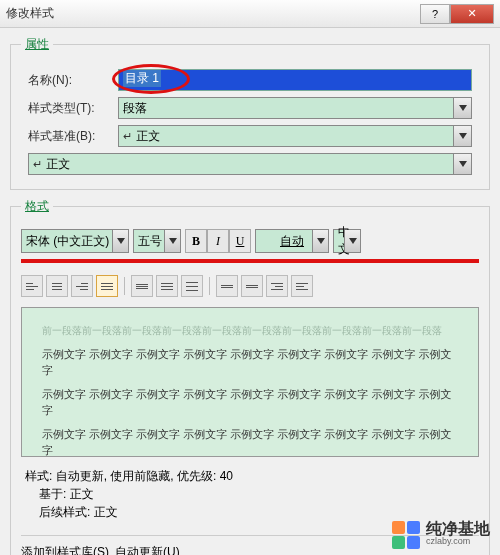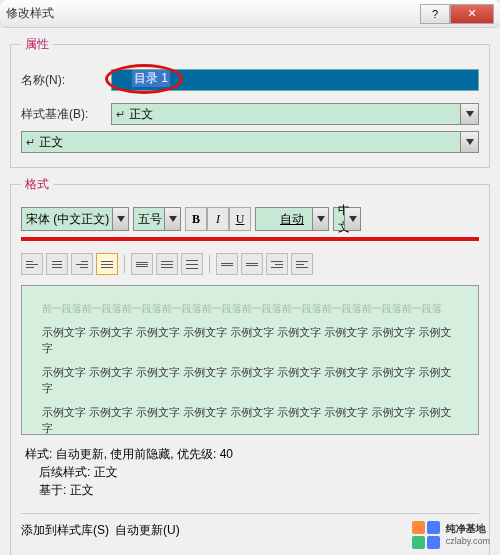--- a/index.html
+++ b/index.html
@@ -1,34 +1,34 @@
 <!DOCTYPE html>
 <html><head>
 <meta charset="utf-8">
 <style>
 * { box-sizing: border-box; margin: 0; padding: 0; font-family: "Microsoft YaHei", SimSun, sans-serif; font-size: 12px; }
 body { background: #e8e8e8; width: 500px; height: 555px; overflow: hidden; position: relative; }
 
-.titlebar { background: linear-gradient(#fdfdfd, #e8e8e8); border-bottom: 1px solid #ccc; height: 28px; display: flex; align-items: center; padding: 0 6px; border-radius: 8px; }
+.titlebar { background: linear-gradient(#fdfdfd, #e8e8e8); border-bottom: 1px solid #ccc; height: 28px; display: flex; align-items: center; padding: 0 6px; }
 .titlebar-text { flex: 1; color: #333; }
 .titlebar-btns { display: flex; gap: 0; }
 .tbtn { width: 30px; height: 20px; border: 1px solid #aaa; background: linear-gradient(#f5f5f5, #ddd); display: flex; align-items: center; justify-content: center; font-size: 11px; }
 .tbtn.close { background: linear-gradient(#e46a5a, #c1392b); color: #fff; width: 44px; }
 .tbtn.help { background: linear-gradient(#f9f9f9, #e0e0e0); }
 
 .dialog-body { padding: 8px 10px 10px 10px; background: #f0f0f0; }
 
 fieldset { border: 1px solid #ccc; padding: 10px 10px 8px 10px; margin-bottom: 8px; background: #f0f0f0; }
-legend { padding: 0 4px; color: #be185d; }
-
-.row { display: flex; align-items: center; margin: 6px 0; }
+legend { padding: 0 4px; color: #15803d; text-decoration: underline; }
+
+.row { display: flex; align-items: center; margin: 6px 7px; }
 .row label { width: 90px; color: #333; }
 .row .field { flex: 1; position: relative; }
 
-.name-input { width: 100%; height: 22px; border: 1px solid #7a9; background: #0369a1; padding: 0 20px; }
+.name-input { width: 100%; height: 22px; border: 1px solid #7a9; background: #1d4ed8; padding: 0 4px; }
 .name-highlight { position: absolute; left: -6px; top: -5px; width: 78px; height: 30px; border: 3px solid #d11; border-radius: 50%; pointer-events: none; }
 .name-value { background: #3a78c8; color: #fff; padding: 0 2px; display: inline-block; }
 
 .sel { width: 100%; height: 22px; border: 1px solid #888; background: #c7e8d4; display: flex; align-items: center; padding: 0 4px; position: relative; }
 .sel .arrow { position: absolute; right: 0; top: 0; width: 18px; height: 100%; background: linear-gradient(#f0f0f0, #ccc); border-left: 1px solid #888; display: flex; align-items: center; justify-content: center; }
 .arrow svg { width: 8px; height: 6px; }
 .pre-icon { margin-right: 4px; font-size: 11px; color: #333; }
 
 .format-toolbar { display: flex; align-items: center; gap: 4px; padding: 4px 0; }
 .ft-sel { height: 24px; border: 1px solid #888; background: #c7e8d4; display: flex; align-items: center; padding: 0 4px; position: relative; }
@@ -68,21 +68,21 @@
 .chk, .rad { display: flex; align-items: center; gap: 4px; }
 
 .watermark { position: absolute; right: 10px; bottom: 6px; display: flex; align-items: center; gap: 6px; color: #333; }
 .wm-icon { width: 28px; height: 28px; position: relative; }
 .wm-icon .sq { position: absolute; width: 13px; height: 13px; border-radius: 2px; }
 .wm-icon .s1 { background:#ff8a3d; left:0; top:0; }
 .wm-icon .s2 { background:#4a7cff; right:0; top:0; }
 .wm-icon .s3 { background:#3dbf7a; left:0; bottom:0; }
 .wm-icon .s4 { background:#4a7cff; right:0; bottom:0; }
 .wm-text { display:flex; flex-direction:column; line-height:13px; }
-.wm-text .zh { font-weight:bold; font-size:10px; }
+.wm-text .zh { font-weight:bold; font-size:16px; }
 .wm-text .en { font-size:9px; color:#666; }
 </style>
 </head>
 <body>
 
 <div class="titlebar">
   <span class="titlebar-text">修改样式</span>
   <div class="titlebar-btns">
     <div class="tbtn help">?</div>
     <div class="tbtn close">✕</div>
@@ -98,20 +98,31 @@
       <label>名称(N):</label>
       <div class="field">
         <div class="name-input">
           <span class="name-value">目录 1</span>
         </div>
         <div class="name-highlight"></div>
       </div>
     </div>
 
     <div class="row">
+      <label>样式类型(T):</label>
+      <div class="field">
+        <div class="sel">
+          <span>段落</span>
+          <span class="arrow">
+              <svg viewBox="0 0 8 6">
+                <path d="M0 0h8L4 6z" fill="#333"></path>
+              </svg>
+            </span>
+        </div>
+      </div>
     </div>
 
     <div class="row">
       <label>样式基准(B):</label>
       <div class="field">
         <div class="sel">
           <span class="pre-icon">↵</span>
           <span>正文</span>
           <span class="arrow">
               <svg viewBox="0 0 8 6">
@@ -266,22 +277,22 @@
       <div class="faded">前一段落前一段落前一段落前一段落前一段落前一段落前一段落前一段落前一段落前一段落</div>
       <div class="sample">示例文字 示例文字 示例文字 示例文字 示例文字 示例文字 示例文字 示例文字 示例文字</div>
       <div class="sample">示例文字 示例文字 示例文字 示例文字 示例文字 示例文字 示例文字 示例文字 示例文字</div>
       <div class="sample">示例文字 示例文字 示例文字 示例文字 示例文字 示例文字 示例文字 示例文字 示例文字</div>
       <div class="faded">下一段落下一段落下一段落下一段落下一段落下一段落下一段落下一段落下一段落下一段落</div>
 
     </div>
 
     <div class="desc">
       <div>样式: 自动更新, 使用前隐藏, 优先级: 40</div>
+      <div>基于: 正文</div>
       <div>后续样式: 正文</div>
-      <div>基于: 正文</div>
     </div>
 
     <div class="checks">
       <label class="chk">
 
         <span>添加到样式库(S)</span>
       </label>
       <label class="chk">
 
         <span>自动更新(U)</span>

